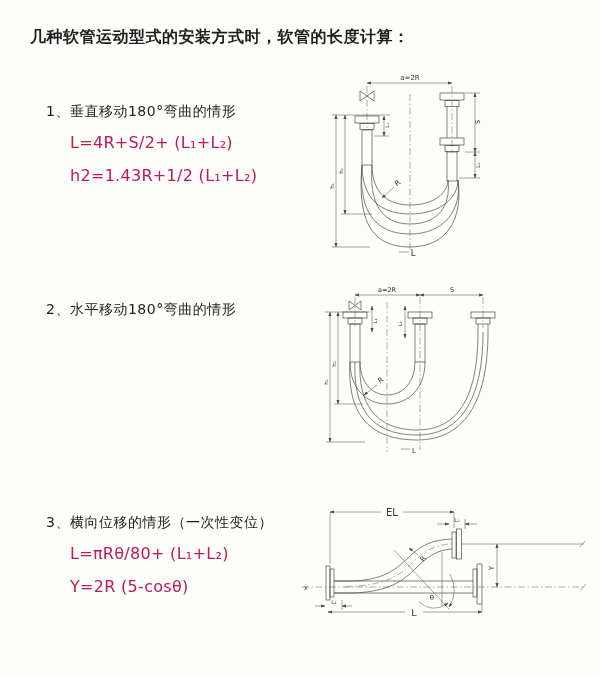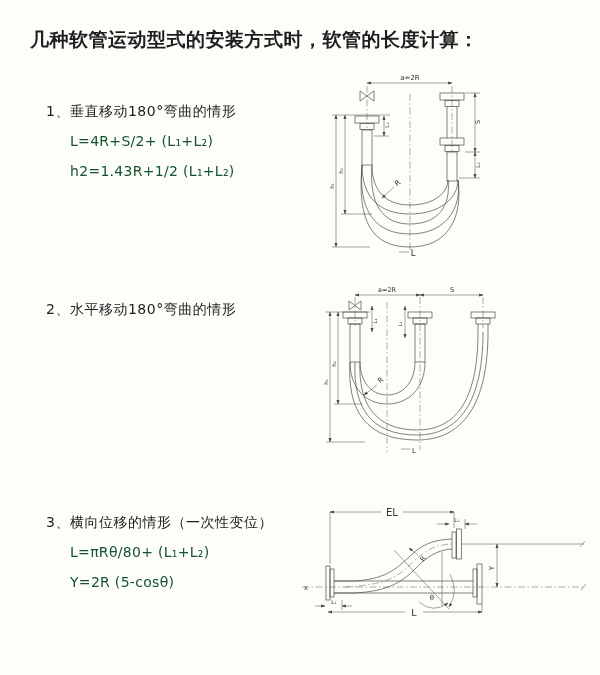--- a/index.html
+++ b/index.html
@@ -3,30 +3,30 @@
 <meta charset="utf-8">
 <style>
   html,body{margin:0;padding:0;background:#e8e8e8;}
   .page{
     position:relative;width:600px;height:675px;margin:0 auto;
     background:#fdfdfa;overflow:hidden;
     font-family:"DejaVu Sans",sans-serif;color:#1e1e1e;
   }
   .doc-title{
     position:absolute;left:30px;top:27px;
-    font-size:19px;font-weight:bold;letter-spacing:0.5px;
+    font-size:16px;font-weight:bold;letter-spacing:0.5px;
   }
   .sec-heading{
     position:absolute;left:46px;
     font-size:14px;font-weight:normal;letter-spacing:0.5px;
   }
   .formulas{position:absolute;left:70px;}
   .formula{
-    font-size:14px;letter-spacing:0.3px;margin-bottom:14px;
-    white-space:nowrap;color:#14532d;
+    font-size:16px;letter-spacing:0.3px;margin-bottom:14px;
+    white-space:nowrap;color:#be185d;
   }
   .diagram{position:absolute;}
   .diagram .lbl{fill:#333;stroke:none;font-family:"DejaVu Sans",sans-serif;}
   .diagram .geo{stroke:#4a4a4a;stroke-width:0.7;fill:none;}
   .diagram .thin{stroke:#5a5a5a;stroke-width:0.55;fill:none;}
   .diagram .cl{stroke:#6a6a6a;stroke-width:0.55;fill:none;stroke-dasharray:7 2.5 1.5 2.5;}
 </style>
 </head>
 <body>
 

